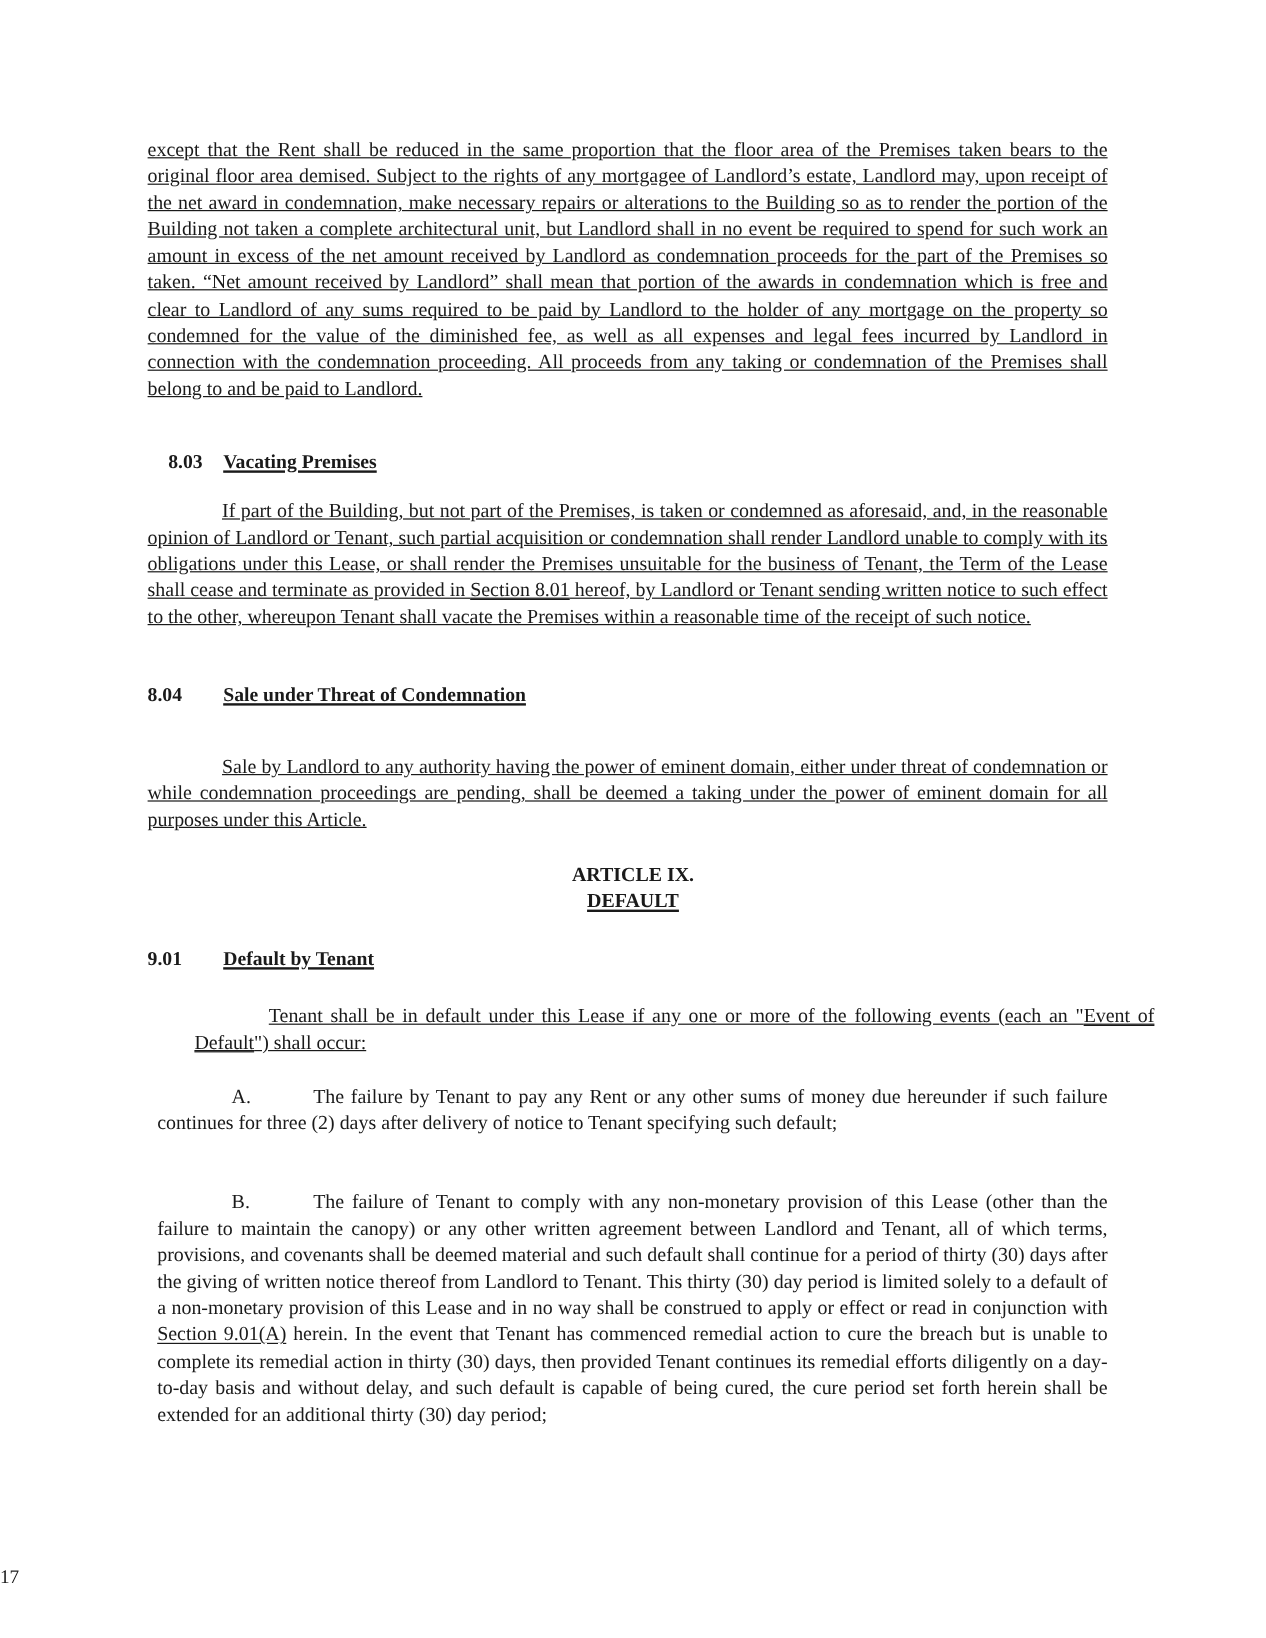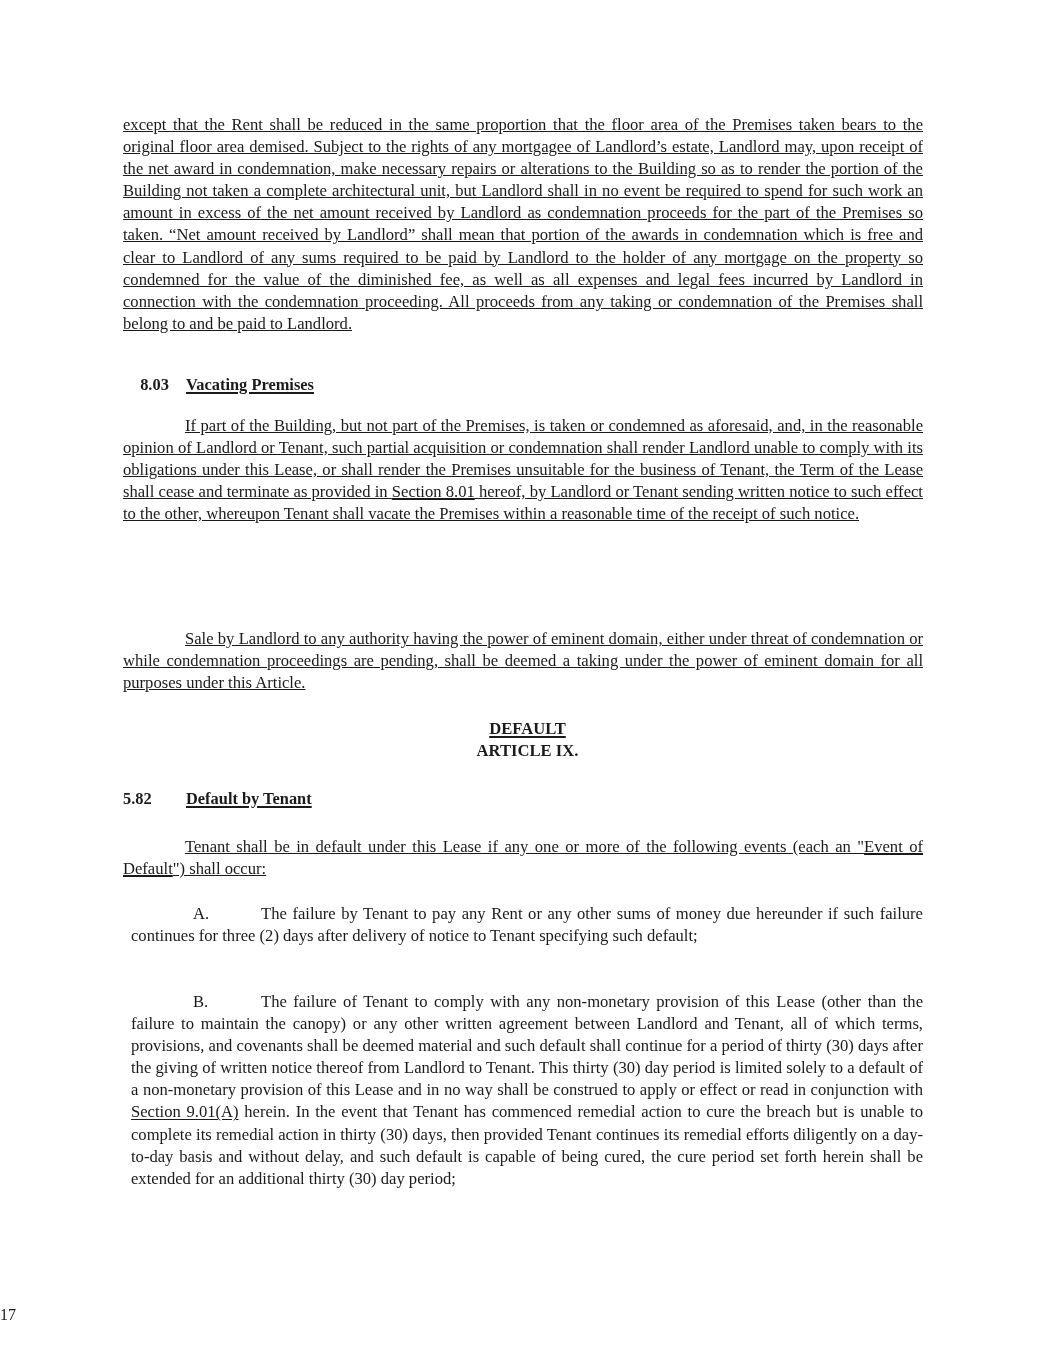--- a/index.html
+++ b/index.html
@@ -46,32 +46,35 @@
 <div class="page">
 
   <p class="para" style="top:114px;">except that the Rent shall be reduced in the same proportion that the floor area of the Premises taken bears to the original floor area demised. Subject to the rights of any mortgagee of Landlord’s estate, Landlord may, upon receipt of the net award in condemnation, make necessary repairs or alterations to the Building so as to render the portion of the Building not taken a complete architectural unit, but Landlord shall in no event be required to spend for such work an amount in excess of the net amount received by Landlord as condemnation proceeds for the part of the Premises so taken. “Net amount received by Landlord” shall mean that portion of the awards in condemnation which is free and clear to Landlord of any sums required to be paid by Landlord to the holder of any mortgage on the property so condemned for the value of the diminished fee, as well as all expenses and legal fees incurred by Landlord in connection with the condemnation proceeding. All proceeds from any taking or condemnation of the Premises shall belong to and be paid to Landlord.</p>
 
   <div class="sec-head" style="top:375px;text-align:center;">
     <span class="sec-num">8.03</span><span class="sec-title">Vacating Premises</span>
   </div>
 
   <p class="para indent" style="top:415px;"><span>If part of the Building, but not part of the Premises, is taken or condemned as aforesaid, and, in the reasonable opinion of Landlord or Tenant, such partial acquisition or condemnation shall render Landlord unable to comply with its obligations under this Lease, or shall render the Premises unsuitable for the business of Tenant, the Term of the Lease shall cease and terminate as provided in </span><span class="u">Section 8.01</span><span> hereof, by Landlord or Tenant sending written notice to such effect to the other, whereupon Tenant shall vacate the Premises within a reasonable time of the receipt of such notice.</span></p>
 
+  <div class="sec-head" style="top:569px;">
+    <span class="sec-num">8.04</span><span class="sec-title">Sale under Threat of Condemnation</span>
+  </div>
 
   <p class="para indent" style="top:628px;">Sale by Landlord to any authority having the power of eminent domain, either under threat of condemnation or while condemnation proceedings are pending, shall be deemed a taking under the power of eminent domain for all purposes under this Article.</p>
 
   <div class="article" style="top:718px;">
+    <div>ARTICLE IX.</div>
     <div><span class="article-title">DEFAULT</span></div>
-    <div>ARTICLE IX.</div>
   </div>
 
   <div class="sec-head" style="top:789px;">
-    <span class="sec-num">5.82</span><span class="sec-title">Default by Tenant</span>
+    <span class="sec-num">9.01</span><span class="sec-title">Default by Tenant</span>
   </div>
 
-  <p class="para indent" style="top:836px;"><span>Tenant shall be in default under this Lease if any one or more of the following events (each an "</span><span class="u">Event of Default</span><span>") shall occur:</span></p>
+  <p class="para indent" style="top:836px;margin-left:39px;"><span>Tenant shall be in default under this Lease if any one or more of the following events (each an "</span><span class="u">Event of Default</span><span>") shall occur:</span></p>
 
   <p class="item" style="top:903px;"><span class="item-label">A.</span><span>The failure by Tenant to pay any Rent or any other sums of money due hereunder if such failure continues for three (2) days after delivery of notice to Tenant specifying such default;</span></p>
 
   <p class="item" style="top:991px;"><span class="item-label">B.</span><span>The failure of Tenant to comply with any non-monetary provision of this Lease (other than the failure to maintain the canopy) or any other written agreement between Landlord and Tenant, all of which terms, provisions, and covenants shall be deemed material and such default shall continue for a period of thirty (30) days after the giving of written notice thereof from Landlord to Tenant. This thirty (30) day period is limited solely to a default of a non-monetary provision of this Lease and in no way shall be construed to apply or effect or read in conjunction with </span><span class="u">Section 9.01(A)</span><span> herein. In the event that Tenant has commenced remedial action to cure the breach but is unable to complete its remedial action in thirty (30) days, then provided Tenant continues its remedial efforts diligently on a day-to-day basis and without delay, and such default is capable of being cured, the cure period set forth herein shall be extended for an additional thirty (30) day period;</span></p>
 
   <div class="page-num">17</div>
 </div>
 
 </body></html>

